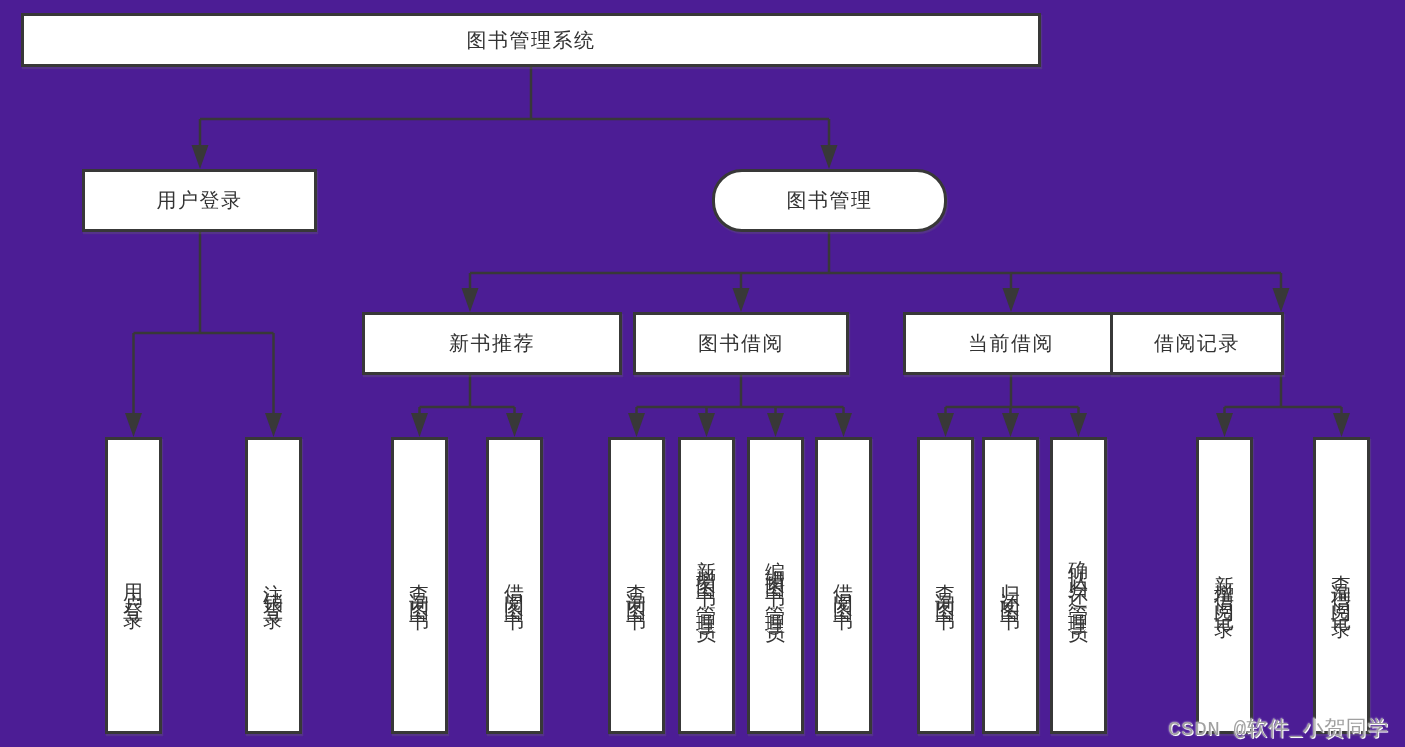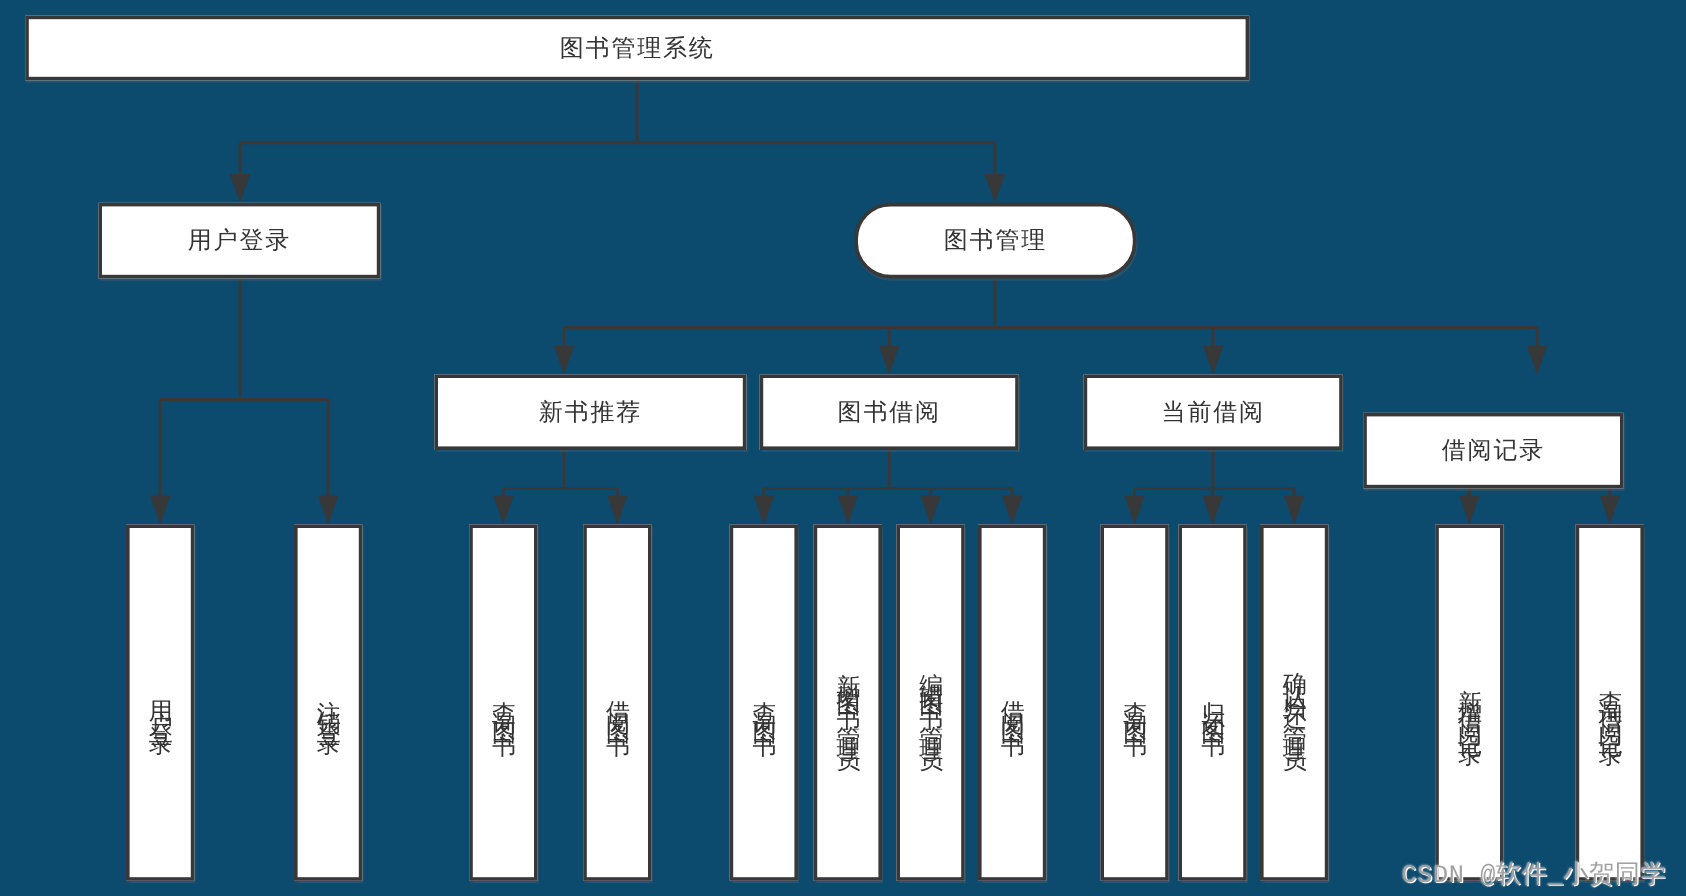--- a/index.html
+++ b/index.html
@@ -4,21 +4,21 @@
 <style>
   html, body {
     margin: 0;
     padding: 0;
     background: #ffffff;
   }
   .page {
     position: relative;
     width: 1405px;
     height: 747px;
-    background: #0c4a6e;
+    background: #4c1d95;
     font-family: "Liberation Sans", "DejaVu Sans", sans-serif;
     overflow: hidden;
   }
   svg.connectors {
     position: absolute;
     left: 0; top: 0;
     width: 1405px; height: 747px;
     pointer-events: none;
   }
   .box {
@@ -37,21 +37,21 @@
     letter-spacing: 1.5px;
     white-space: nowrap;
   }
   .root-box   { left: 21px;   top: 13px;  width: 1020px; height: 54px; }
   .l2-user    { left: 82px;   top: 169px; width: 235px;  height: 63px; }
   .l2-mgmt    { left: 712px;  top: 169px; width: 235px;  height: 63px; border-radius: 30px; }
   .l3         { top: 312px; height: 63px; }
   .l3-new     { left: 362px;  width: 260px; }
   .l3-borrow  { left: 633px;  width: 216px; }
   .l3-current { left: 903px;  width: 216px; }
-  .l3-record  { left: 1136px; width: 217px; margin-top: 32px; }
+  .l3-record  { left: 1110px; width: 174px; }
   .leaf {
     top: 437px;
     width: 57px;
     height: 297px;
   }
   .vtext {
     writing-mode: vertical-rl;
     text-orientation: mixed;
     font-size: 20px;
     line-height: 1;

